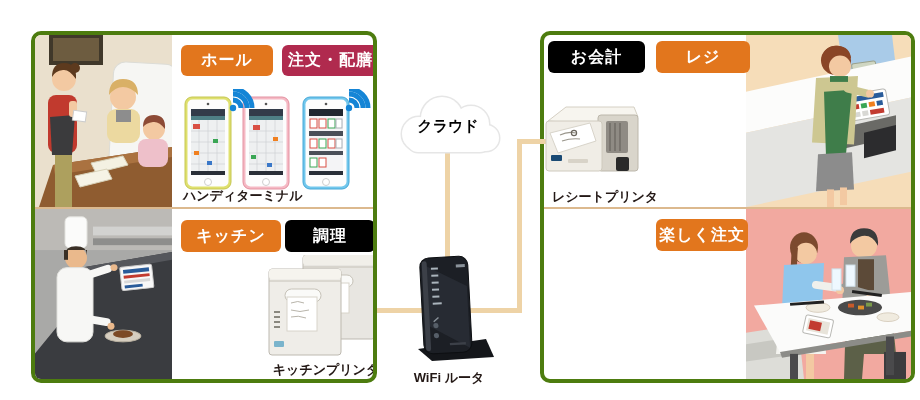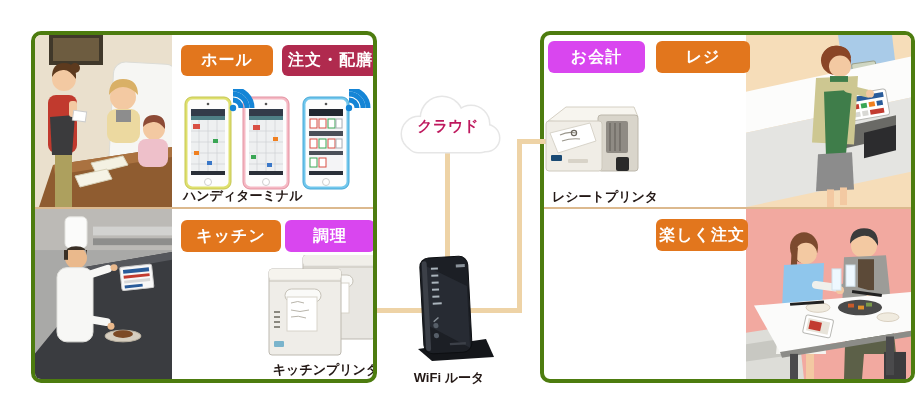--- a/index.html
+++ b/index.html
@@ -21,33 +21,33 @@
   .illus-left  { left:0;  width:137px; }
   .illus-right { right:0; width:165px; }
   .illus svg { display:block; width:100%; height:100%; }
   .badge {
     position:absolute; display:flex; align-items:center; justify-content:center;
     color:#ffffff; font-weight:bold; font-size:16px; letter-spacing:1px;
     border-radius:6px; white-space:nowrap;
   }
   .badge.orange  { background:#e2761d; }
   .badge.crimson { background:#b02a4e; }
-  .badge.navy    { background:#d946ef; }
+  .badge.navy    { background:#000000; }
   .devlabel {
     position:absolute; font-size:13px; font-weight:bold; color:#231815;
     white-space:nowrap;
   }
   .line { position:absolute; background:#eed3a6; z-index:1; }
   .abs-dev { position:absolute; z-index:2; }
   #cloud {
     left:389px; top:88px; width:118px; height:76px;
     display:flex; align-items:center; justify-content:center;
   }
   #cloud svg { position:absolute; left:0; top:0; width:118px; height:76px; }
-  #cloud-label { position:relative; z-index:1; font-size:15px; font-weight:bold; color:#be185d; }
+  #cloud-label { position:relative; z-index:1; font-size:15px; font-weight:bold; color:#000000; }
   #router { left:402px; top:253px; width:94px; height:114px; }
   #router-label { left:394px; top:369px; width:110px; text-align:center; z-index:2; }
   #receipt-printer { left:538px; top:95px; width:106px; height:88px; }
 </style>
 </head>
 <body>
 
 <div id="stage">
 
   <div class="box" id="box-left">

